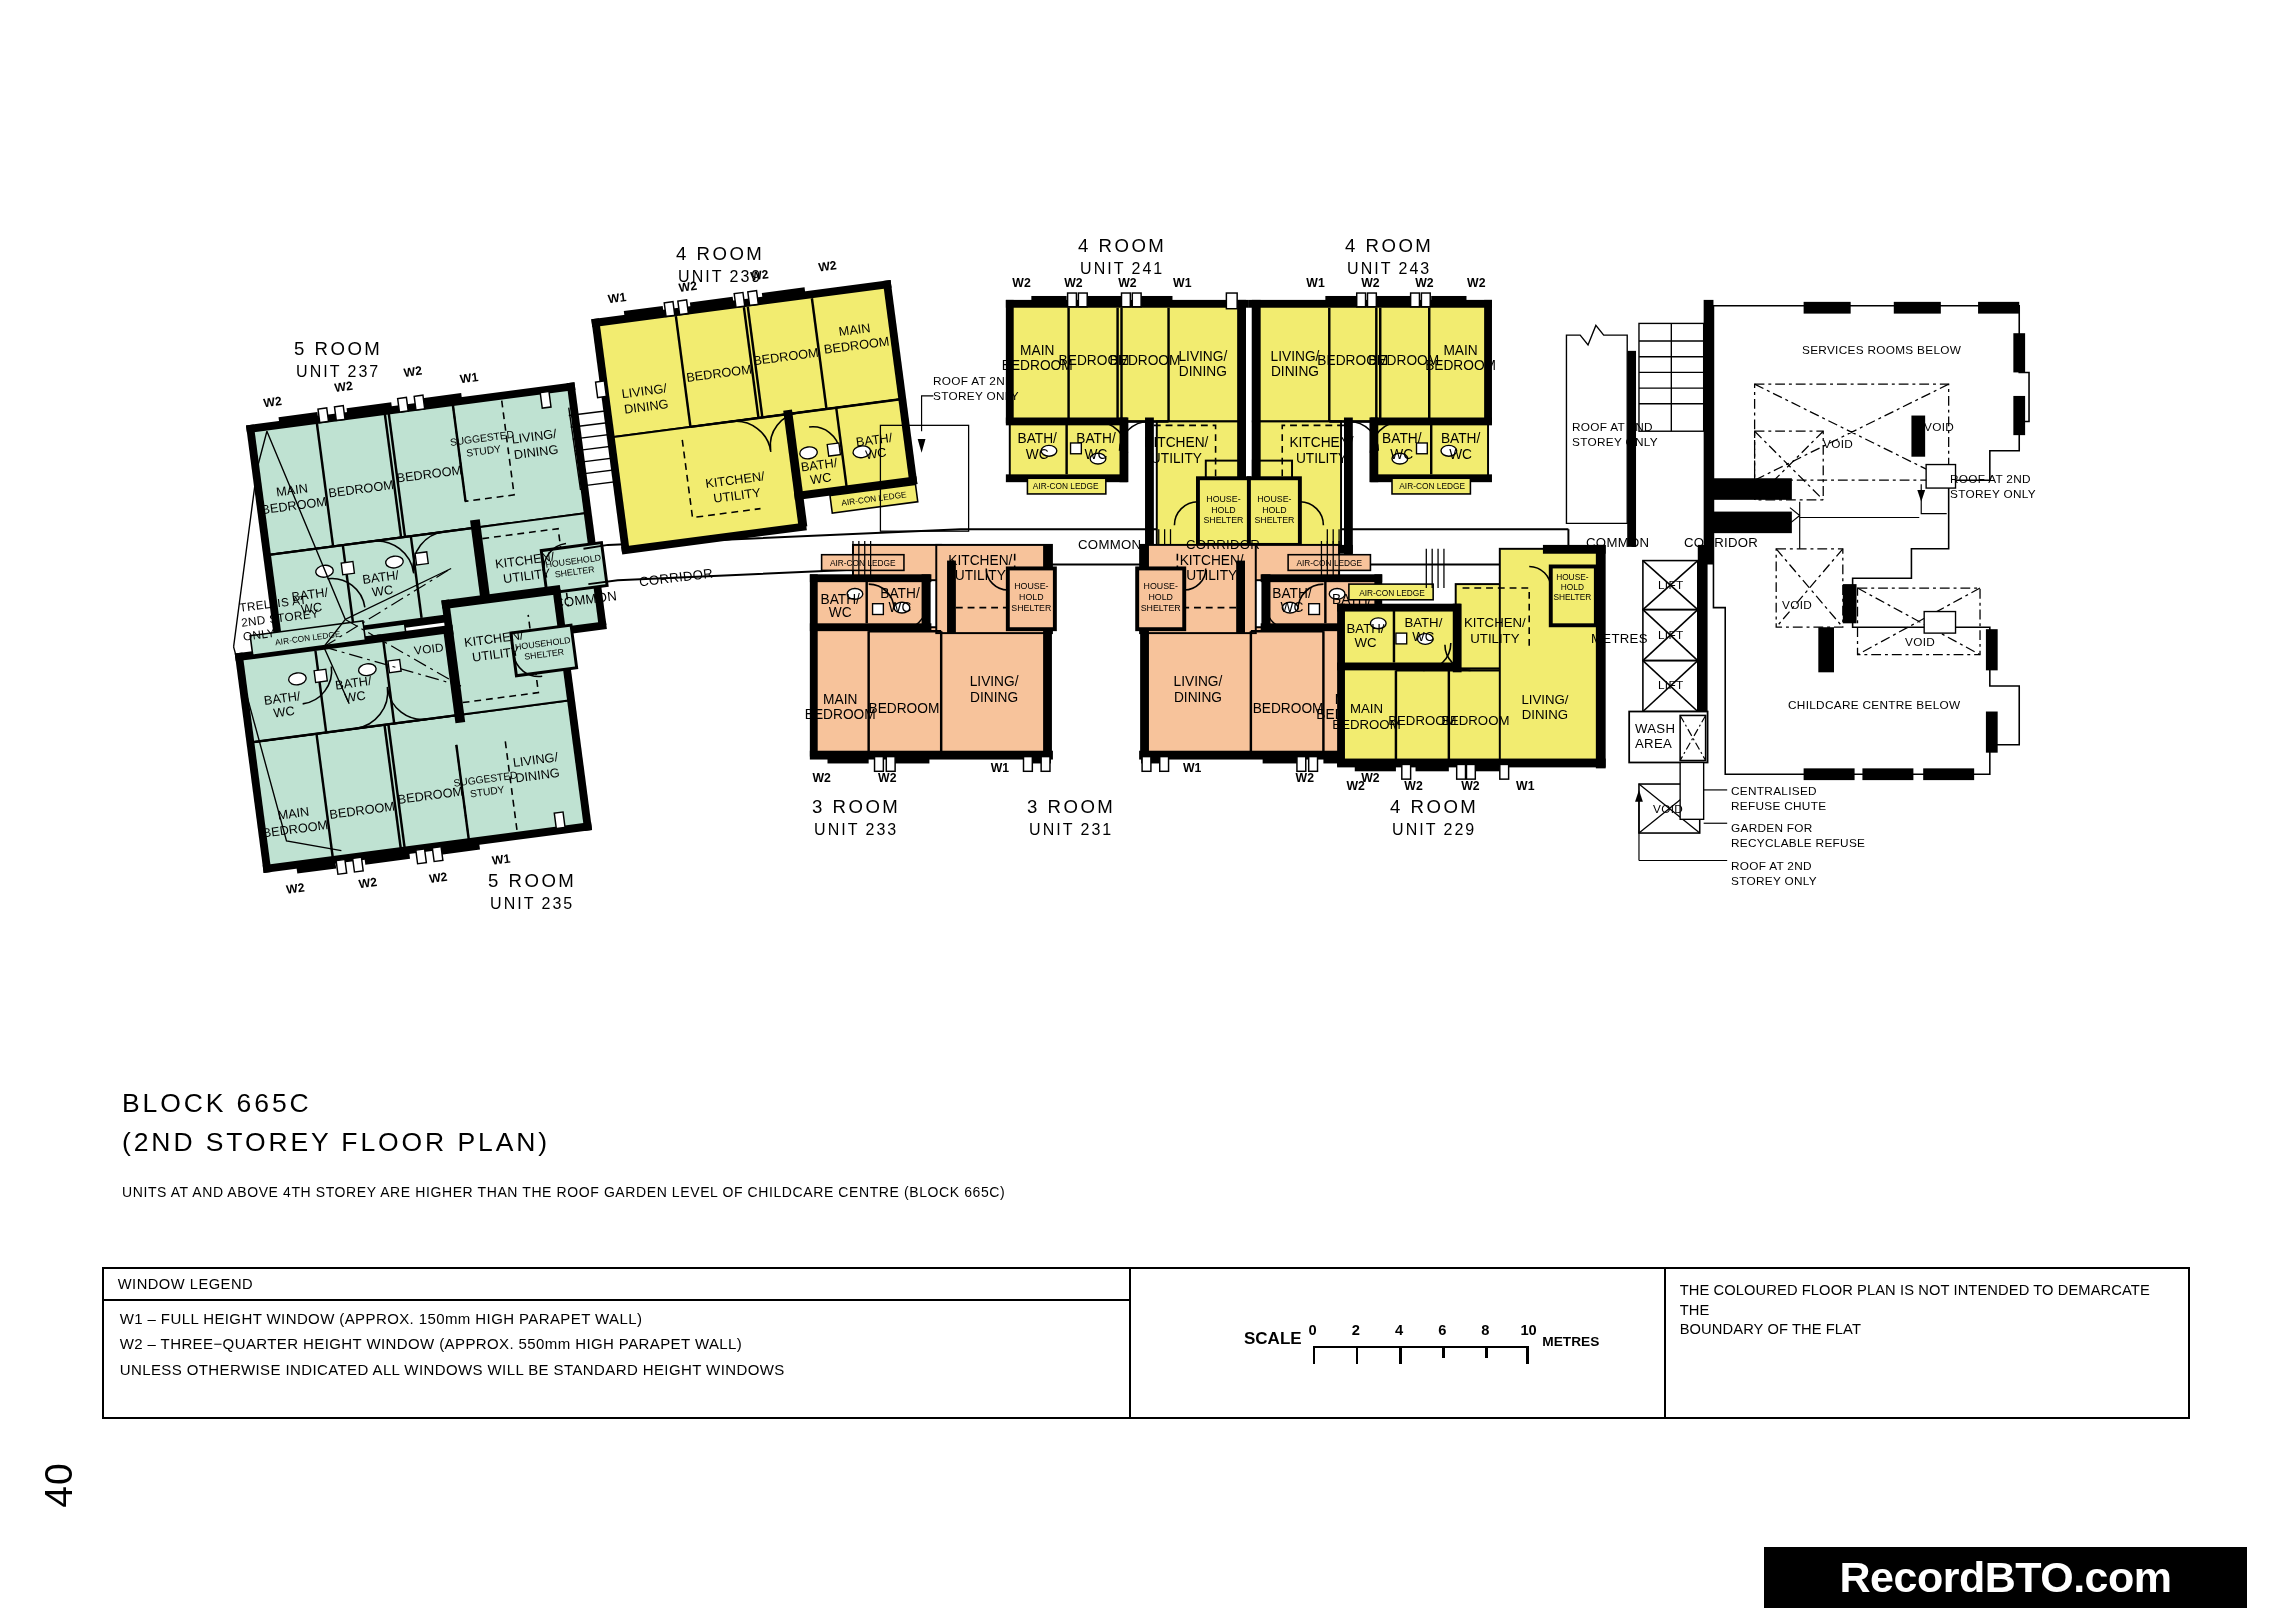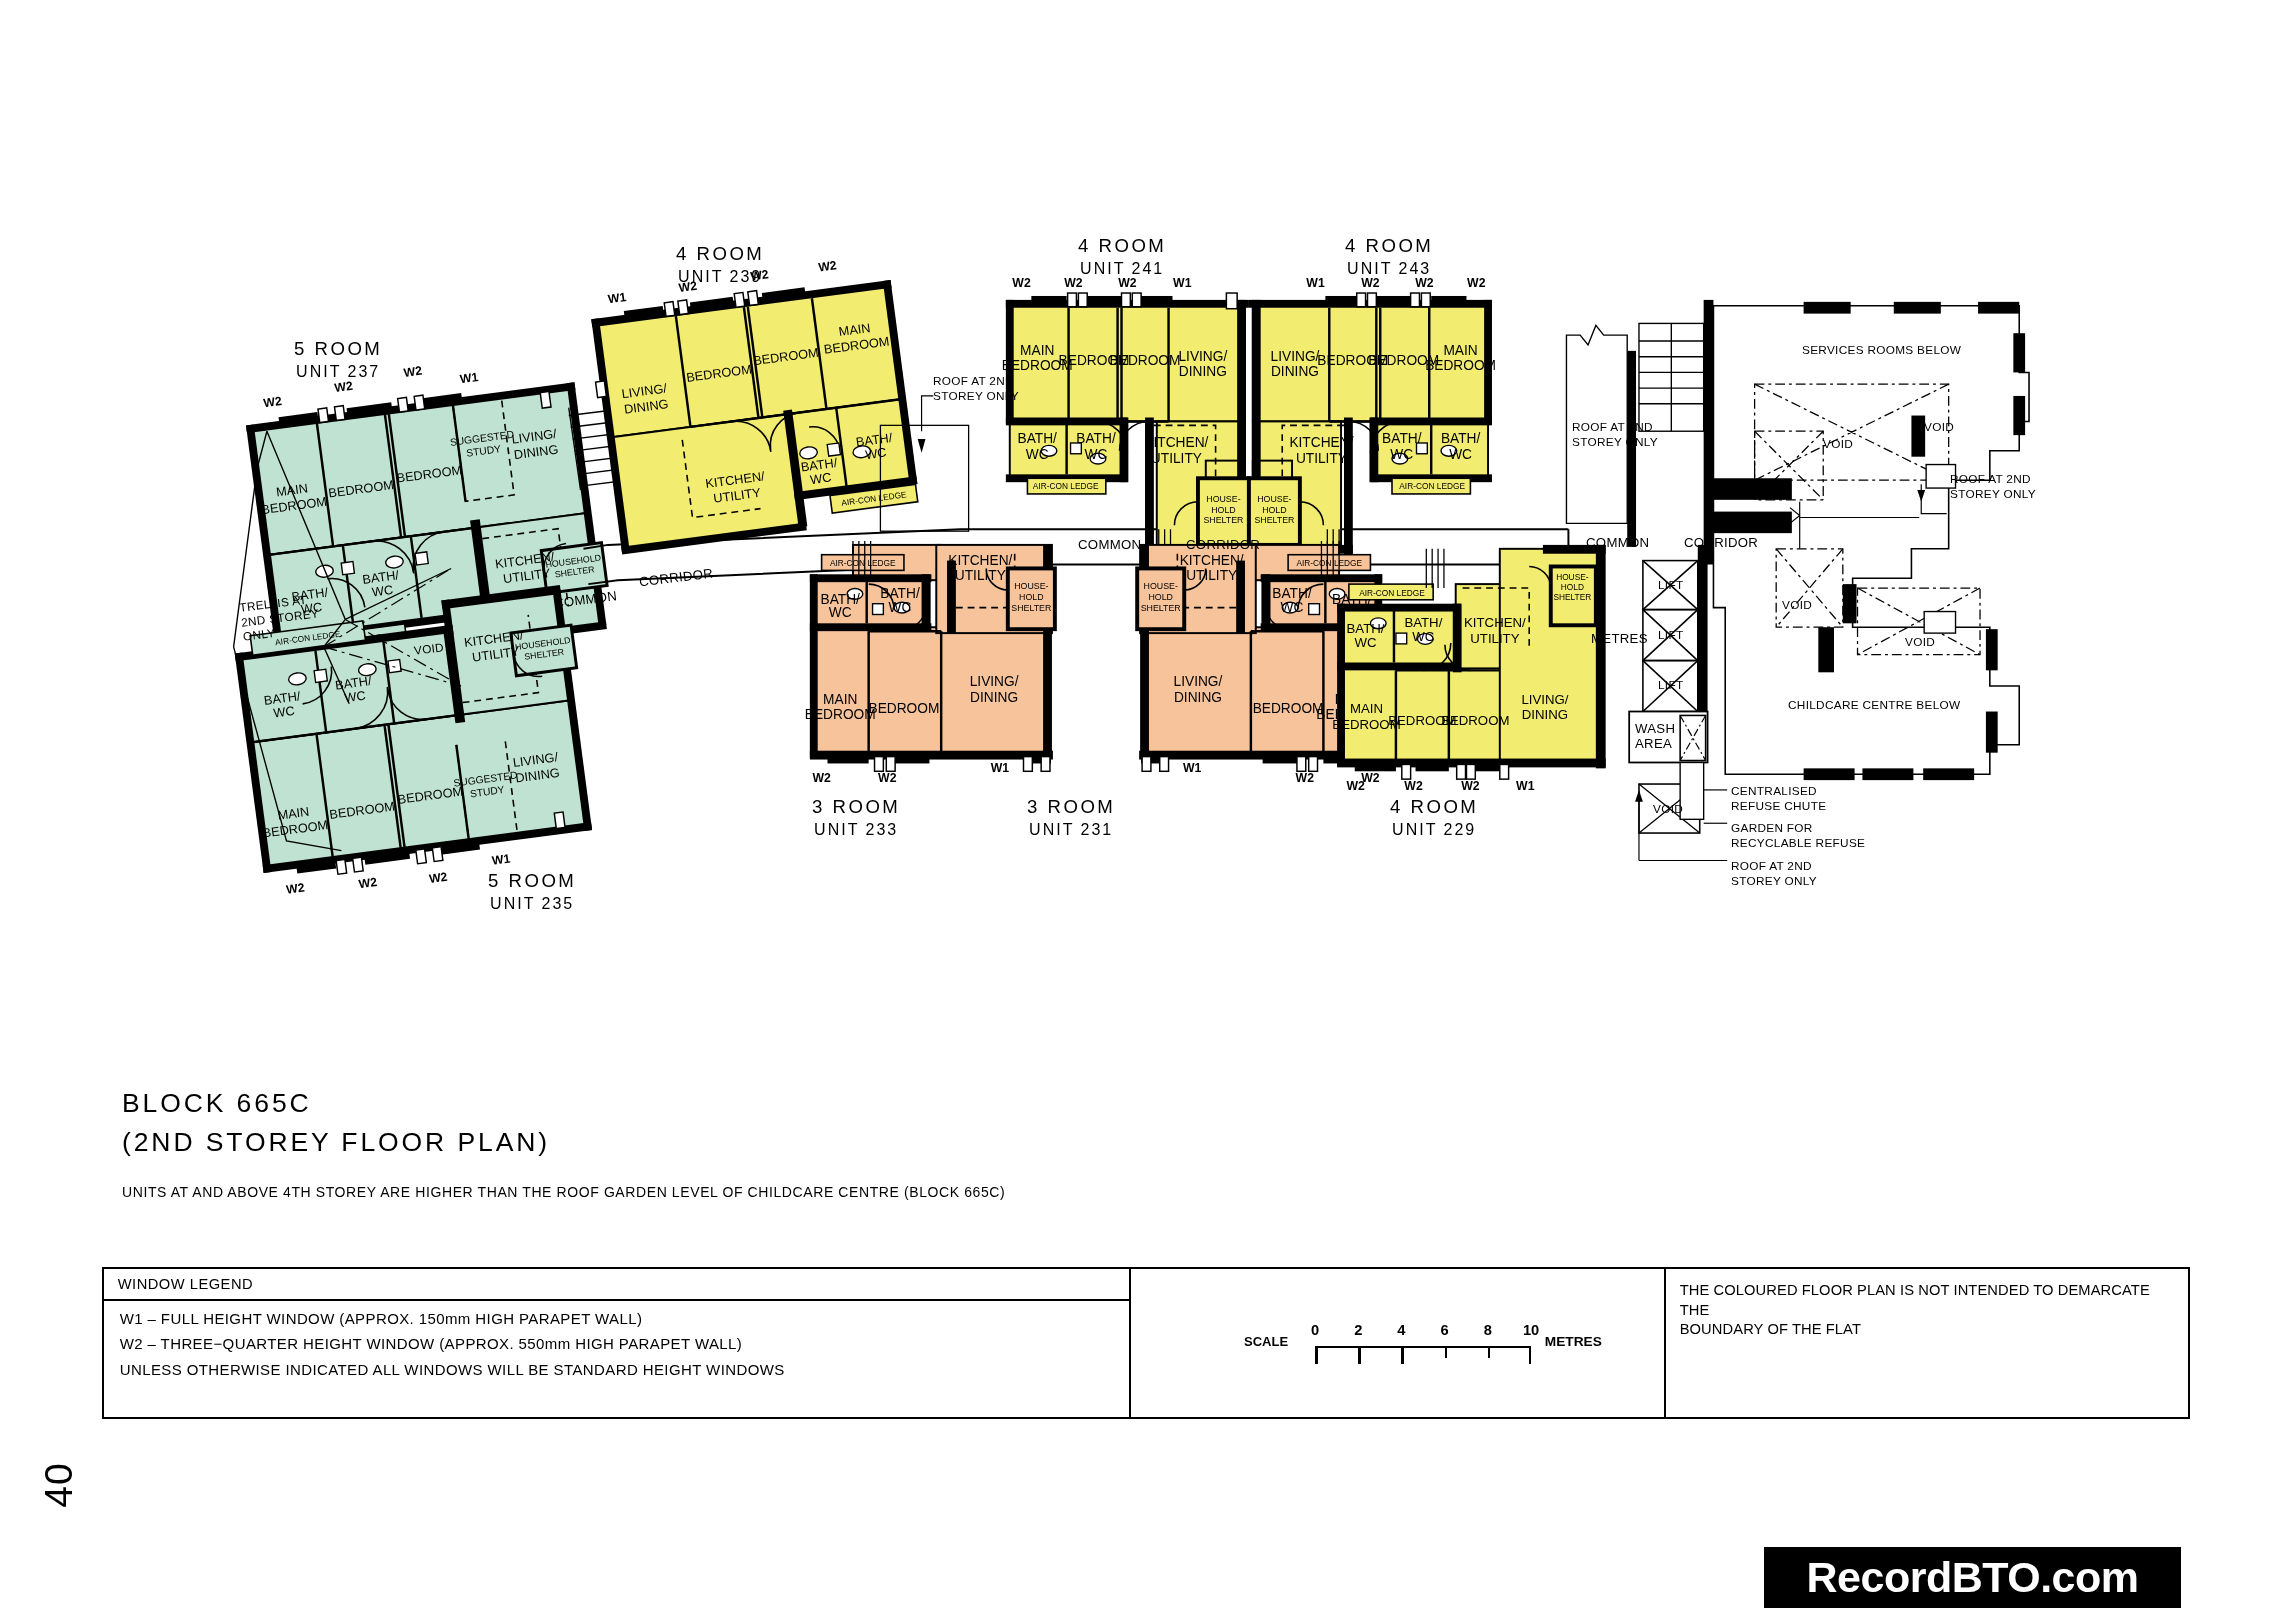--- a/index.html
+++ b/index.html
@@ -16,31 +16,31 @@
   .title-line2{font-size:26.5px;letter-spacing:2.9px;margin-top:7.8px;}
   .title-note{font-size:14px;letter-spacing:0.6px;margin-top:26.5px;}
   .legend-box{position:absolute;left:102px;top:1267px;width:1029px;height:152px;
               border:2px solid #000;box-sizing:border-box;}
   .legend-head{font-size:14.7px;padding:6.9px 9.8px 0 13.7px;letter-spacing:0.5px;}
   .legend-rule{border-top:2.5px solid #000;margin-top:6.9px;}
   .legend-row{font-size:15px;padding:8.8px 9.8px 0 15.7px;letter-spacing:0.4px;}
   .scale-box{position:absolute;left:1131px;top:1267px;width:535px;height:152px;
              border:2px solid #000;border-left:none;box-sizing:border-box;}
   .scale-inner{position:absolute;left:113px;top:53px;display:flex;align-items:flex-end;}
-  .scale-word{font-size:13px;font-weight:bold;margin-right:27px;padding-bottom:13.7px;}
+  .scale-word{font-size:17px;font-weight:bold;margin-right:11px;padding-bottom:13.7px;}
   .scale-graphic{position:relative;width:216px;height:41px;}
   .scale-ticklabels{position:absolute;top:0;left:0;width:216px;height:17.6px;}
   .scale-ticklabels span{position:absolute;font-size:14.7px;font-weight:bold;transform:translateX(-50%);}
   .scale-bar{position:absolute;top:23.5px;left:0;width:216px;height:1px;border-top:2.5px solid #000;}
   .scale-bar i{position:absolute;top:0;width:2.5px;background:#000;}
   .metres{font-size:13.7px;font-weight:bold;margin-left:13.7px;padding-bottom:13.7px;}
   .disc-box{position:absolute;left:1666px;top:1267px;width:524px;height:152px;
             border:2px solid #000;border-left:none;box-sizing:border-box;}
   .disc-text{font-size:14.7px;padding:11.8px 13.7px;line-height:1.35;letter-spacing:0.1px;}
-  .watermark{position:absolute;left:1764px;top:1547px;width:417px;height:61px;
+  .watermark{position:absolute;left:1764px;top:1547px;width:483px;height:61px;
              background:#000;color:#fff;display:flex;align-items:center;
              justify-content:center;font-size:43px;font-weight:bold;letter-spacing:-0.5px;}
   .rm-label{position:absolute;text-align:center;white-space:nowrap;}
   .rm-label .rm-type{font-size:18.6px;letter-spacing:2.5px;}
   .rm-label .rm-unit{font-size:16px;letter-spacing:2px;margin-top:2.9px;}
   .ann{position:absolute;font-size:11.8px;letter-spacing:0.3px;line-height:1.25;white-space:nowrap;}
   .ann.lg{font-size:13.2px;}
   svg{position:absolute;left:0;top:0;}
   text{font-family:"Liberation Sans", sans-serif;}
 </style>

